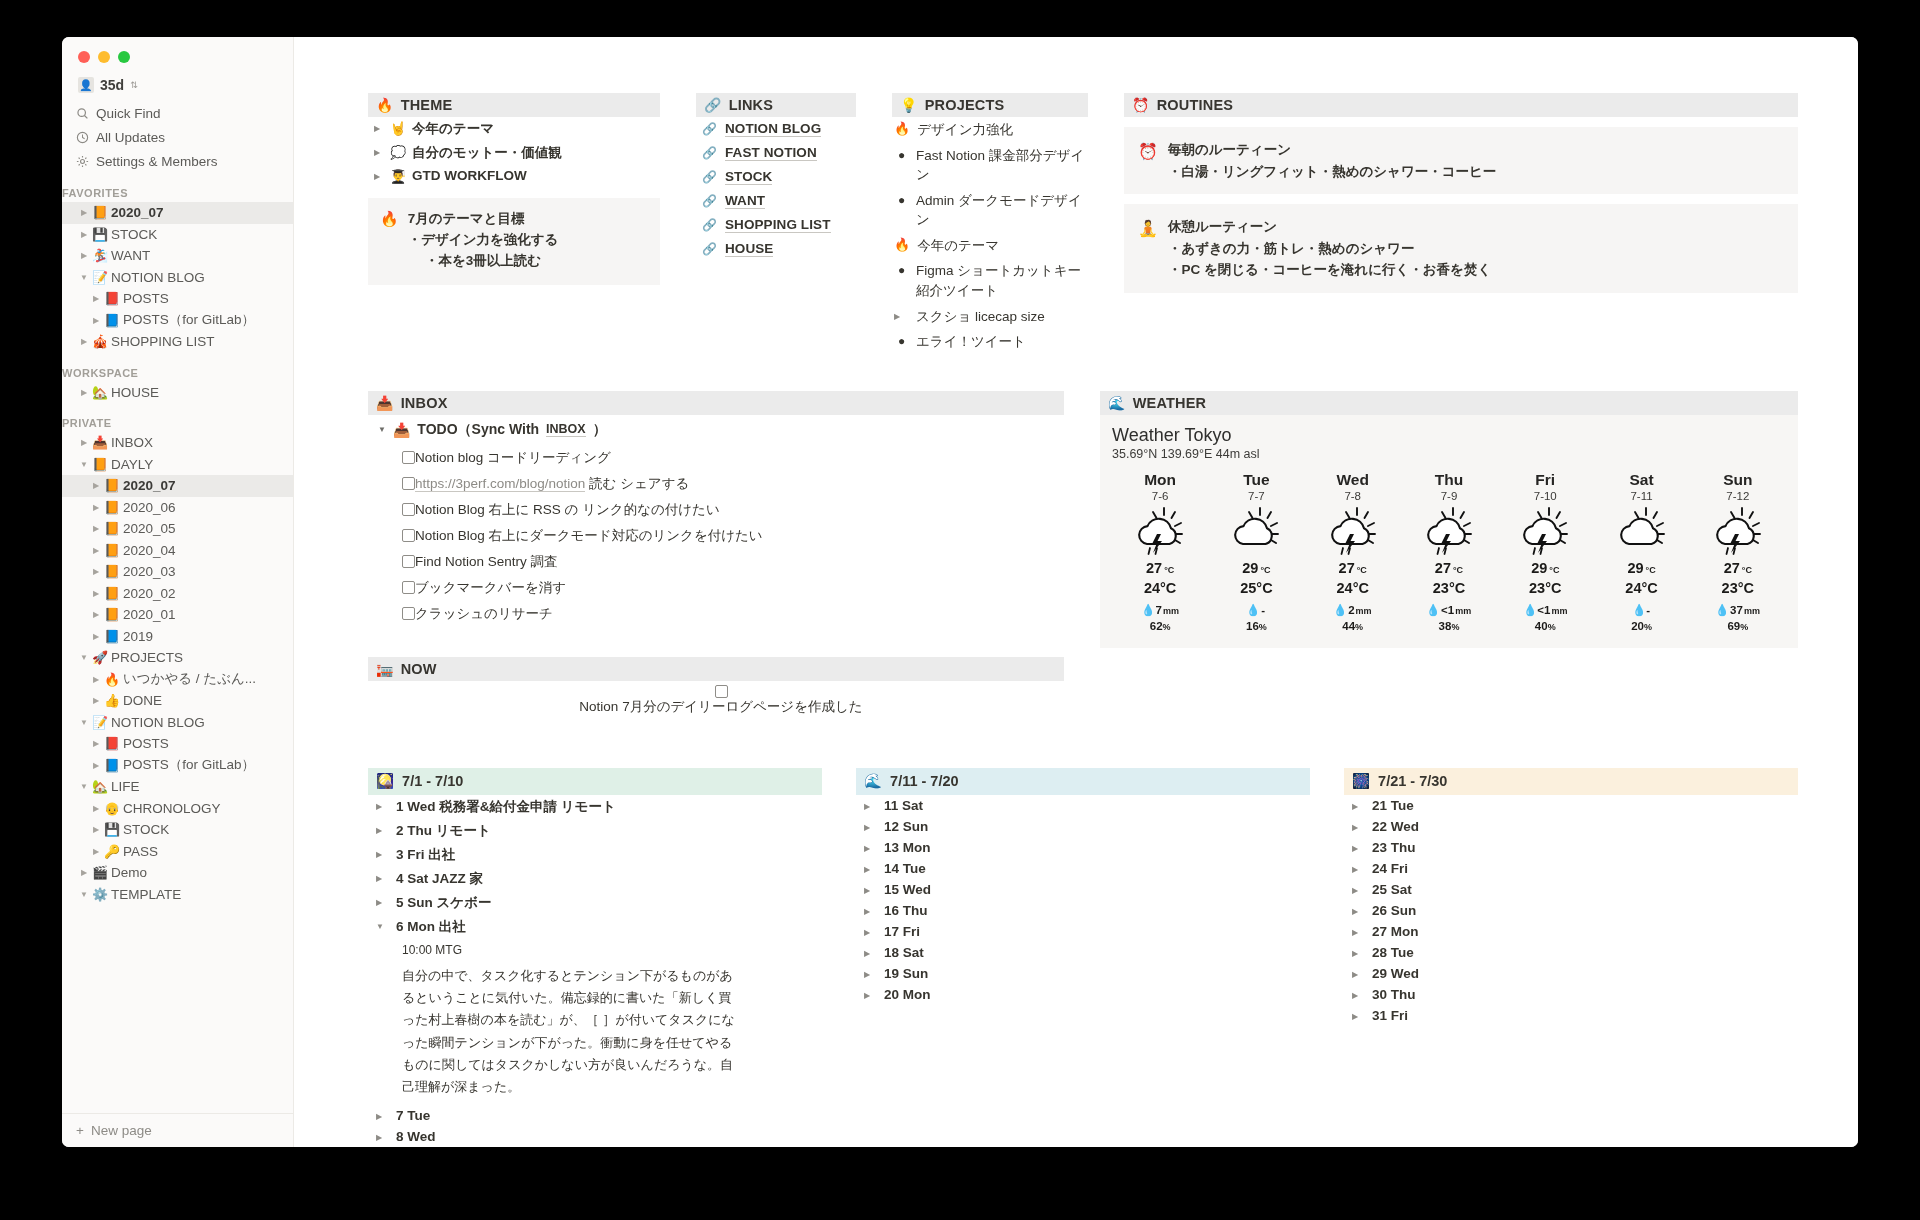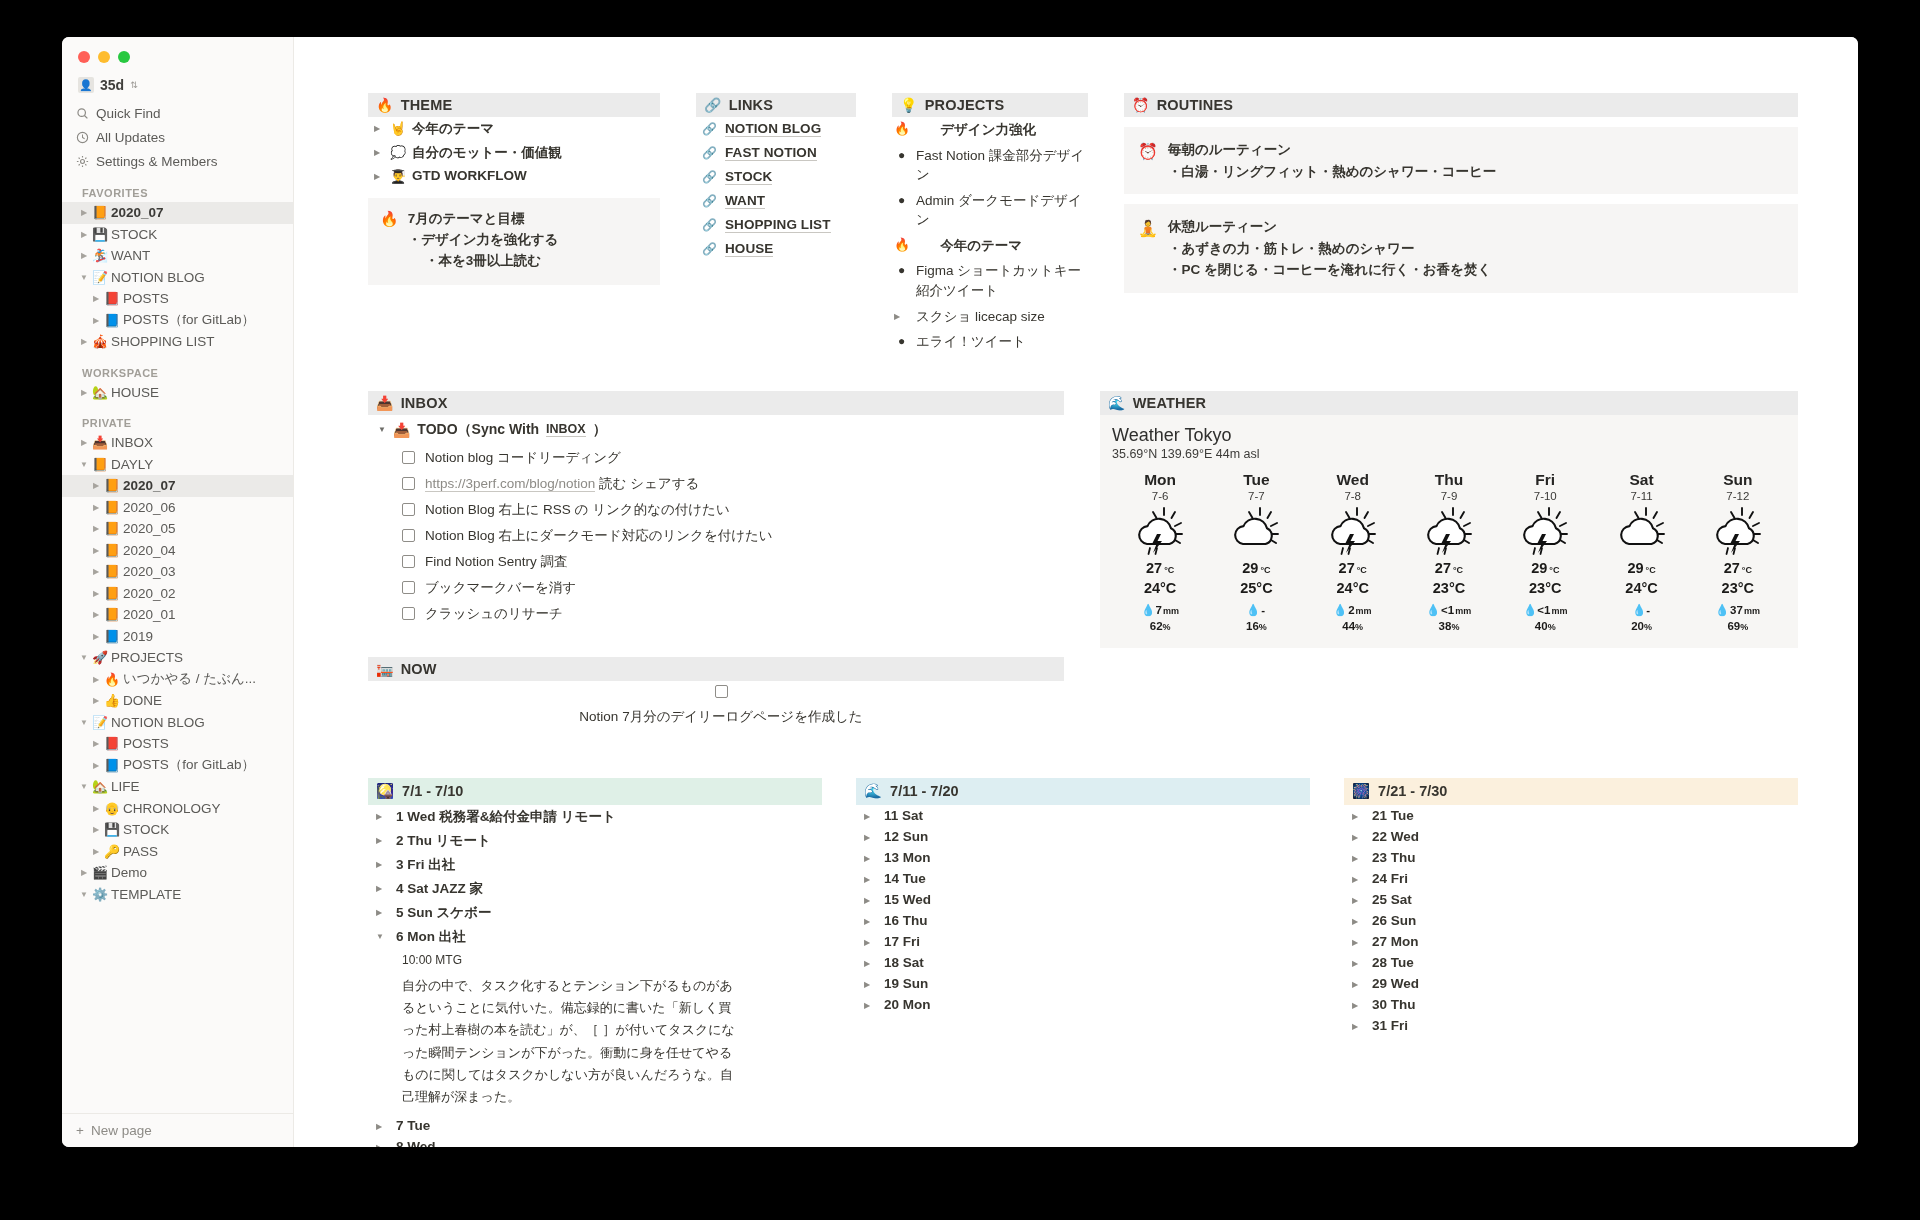--- a/index.html
+++ b/index.html
@@ -60,21 +60,21 @@
   .sb-row.bold .lbl { font-weight: 700; color: #3b3a37; }
   .sb-row.ind1 { padding-left: 26px; }
 
   .sb-top .sb-row { height: 24px; }
   .sb-ico {
     width: 20px; flex: 0 0 20px;
     display: flex; align-items: center; justify-content: flex-start;
     color: #8d8b86;
   }
   .sb-section {
-    padding: 14px 0 3px 20px;
+    padding: 14px 0 3px 0;
     font-size: 11px; font-weight: 700;
     letter-spacing: .5px; color: #a19e98;
   }
   .user-row { display: flex; align-items: center; padding: 4px 0 8px 16px; gap: 6px; }
   .avatar {
     width: 16px; height: 16px; border-radius: 2px;
     background: #e6e4e0; color: #5b5a57;
     font-size: 11px; display: flex; align-items: center; justify-content: center;
   }
   .uname { font-size: 14px; font-weight: 700; color: #403f3c; }
@@ -150,21 +150,21 @@
     display: flex; align-items: flex-start; gap: 7px;
     padding: 3px 0 3px 2px; font-size: 13.5px; color: #37352f;
     line-height: 1.45;
   }
   .proj-row .pm { flex: 0 0 15px; font-size: 13px; }
   .proj-row .bullet {
     flex: 0 0 15px; display: flex; justify-content: center;
     font-size: 12px; padding-top: 1px; color: #37352f;
   }
   .proj-row .tri { flex: 0 0 15px; font-size: 8px; color: #8d8b86; padding-top: 4px;}
-  .proj-row.hd .ptxt { font-weight: 700; margin-left: 23px; }
+  .proj-row.hd .ptxt { font-weight: 400; }
 
   .rt-callout {
     background: #f6f5f4;
     margin-top: 10px;
     padding: 12px 14px;
     display: flex; gap: 10px;
     font-size: 13.5px; color: #37352f; line-height: 1.6;
     font-weight: 700;
   }
   .rt-callout .rem { font-size: 16px; }
@@ -175,21 +175,21 @@
   .weather-col { flex: 1; }
 
   .todo-head {
     display: flex; align-items: center; gap: 7px;
     padding: 6px 0 6px 10px; font-size: 14px; font-weight: 700; color: #37352f;
   }
   .todo-head .tri { font-size: 8px; color: #6e6d69; }
   .todo-head .ulink { border-bottom: 1px solid #c9c7c2; font-size: 12.5px; }
 
   .check-row {
-    display: flex; align-items: center; gap: 10px;
+    display: flex; align-items: center; gap: 0;
     padding: 4px 0 4px 34px; font-size: 13.5px; color: #37352f;
   }
   .check-row.l0 { padding-left: 10px; flex-direction: column; }
   .cbox {
     width: 13px; height: 13px; flex: 0 0 13px;
     border: 1.4px solid #8f8d88; border-radius: 2px; background: #fff;
   }
   .check-row a.ul {
     color: #8d8b86; text-decoration: none; border-bottom: 1px solid #c9c7c2;
   }

